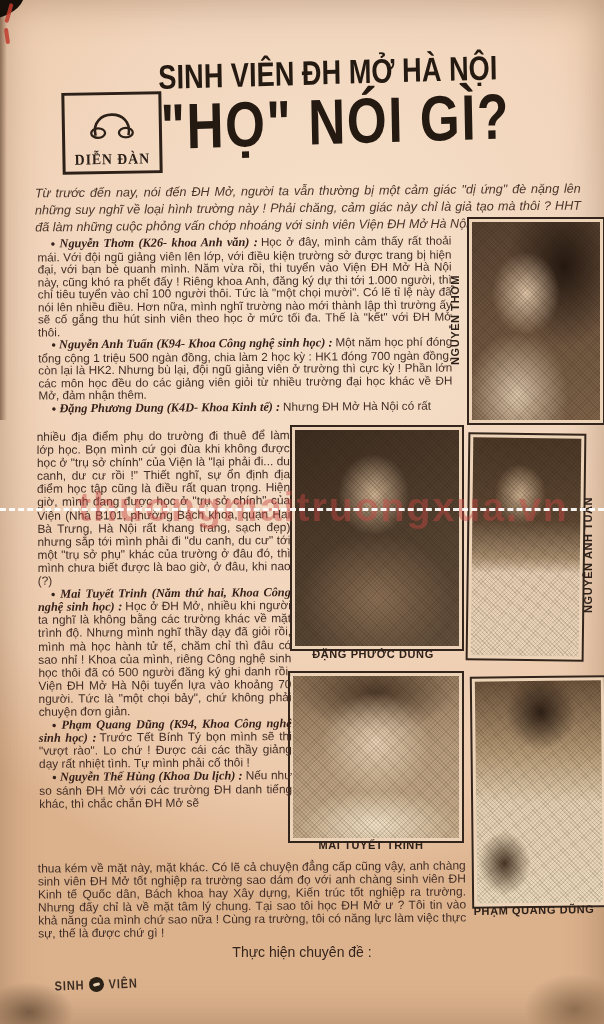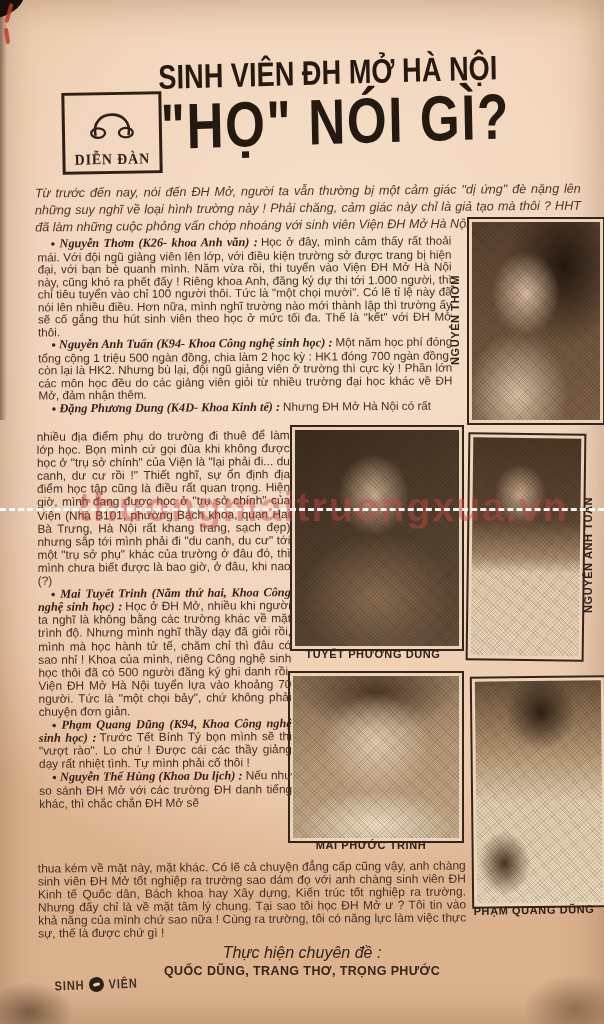--- a/index.html
+++ b/index.html
@@ -103,21 +103,21 @@
   
   .wm{position:absolute;left:78px;top:484px;width:540px;z-index:30;
     font-weight:700;font-size:41px;letter-spacing:2px;white-space:nowrap;
     color:rgba(198,72,66,.45);transform:scaleX(.96);transform-origin:left top;}
   .scanline{position:absolute;left:0;top:508px;width:604px;z-index:31;
     border-top:3px dashed rgba(255,255,255,.92);}
 
   
   .credits{position:absolute;left:122px;top:944px;width:360px;text-align:center;
     color:#35241c;z-index:2;}
-  .credits .lead{font-style:italic;font-size:16px;}
+  .credits .lead{font-size:14px;}
   .credits .names{font-weight:700;font-size:12.5px;letter-spacing:.4px;margin-top:2px;}
   .mag-logo{position:absolute;left:52px;top:977px;display:flex;align-items:center;
     gap:2px;color:#2c1f17;opacity:.9;transform:rotate(-2deg);}
   .mag-logo .wd{font-weight:700;font-size:13px;letter-spacing:1px;transform:scaleX(.85);}
   .mag-dot{width:15px;height:15px;border-radius:50%;background:#191109;position:relative;}
   .mag-dot::after{content:"";position:absolute;left:4px;top:6px;width:7px;height:3px;
     background:#e8d2b6;border-radius:2px;transform:rotate(-12deg);}
 </style>
 </head>
 <body>
@@ -161,43 +161,42 @@
   </div>
 
   <div class="photo ph1">
       <div class="pimg ph1-img"></div>
     </div>
   <div class="caption vcap cap1">NGUYỄN THƠM</div>
 
   <div class="photo ph2">
       <div class="pimg ph2-img"></div>
     </div>
-  <div class="caption cap2">TUYẾT PHƯƠNG DUNG</div>
+  <div class="caption cap2">ĐẶNG PHƯỚC DUNG</div>
 
   <div class="photo ph3">
       <div class="pimg ph3-img"></div>
     </div>
   <div class="caption vcap cap3">NGUYỄN ANH TUẤN</div>
 
   <div class="photo ph4">
       <div class="pimg ph4-img"></div>
     </div>
-  <div class="caption cap4">MAI PHƯỚC TRINH</div>
+  <div class="caption cap4">MAI TUYẾT TRINH</div>
 
   <div class="photo ph5">
       <div class="pimg ph5-img"></div>
     </div>
   <div class="caption cap5">PHẠM QUANG DŨNG</div>
 
   <div class="wm">thuongmaitruongxua.vn</div>
   <div class="scanline"></div>
 
   <div class="credits">
     <div class="lead">Thực hiện chuyên đề :</div>
-    <div class="names">QUỐC DŨNG, TRANG THƠ, TRỌNG PHƯỚC</div>
   </div>
 
   <div class="mag-logo">
     <span class="wd">SINH</span>
     <span class="mag-dot"></span>
     <span class="wd">VIÊN</span>
   </div>
 </div>
 
 </body></html>

